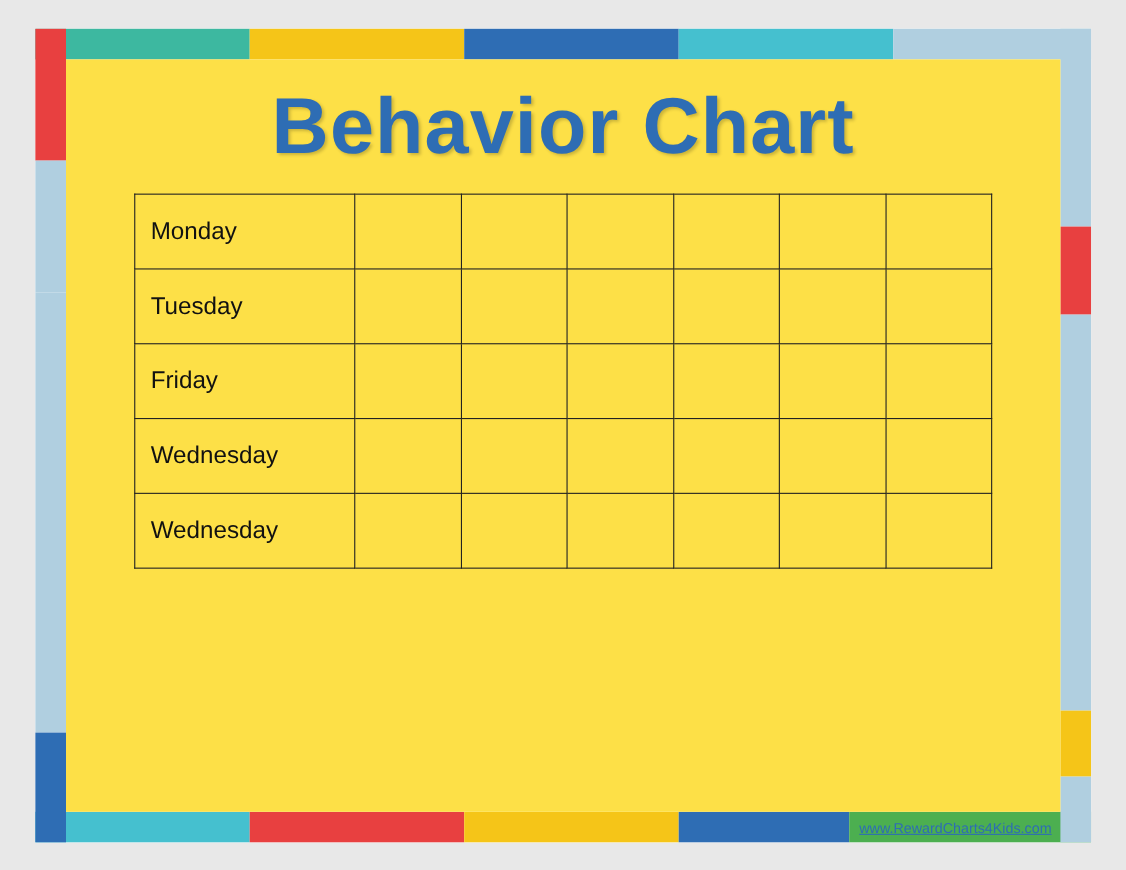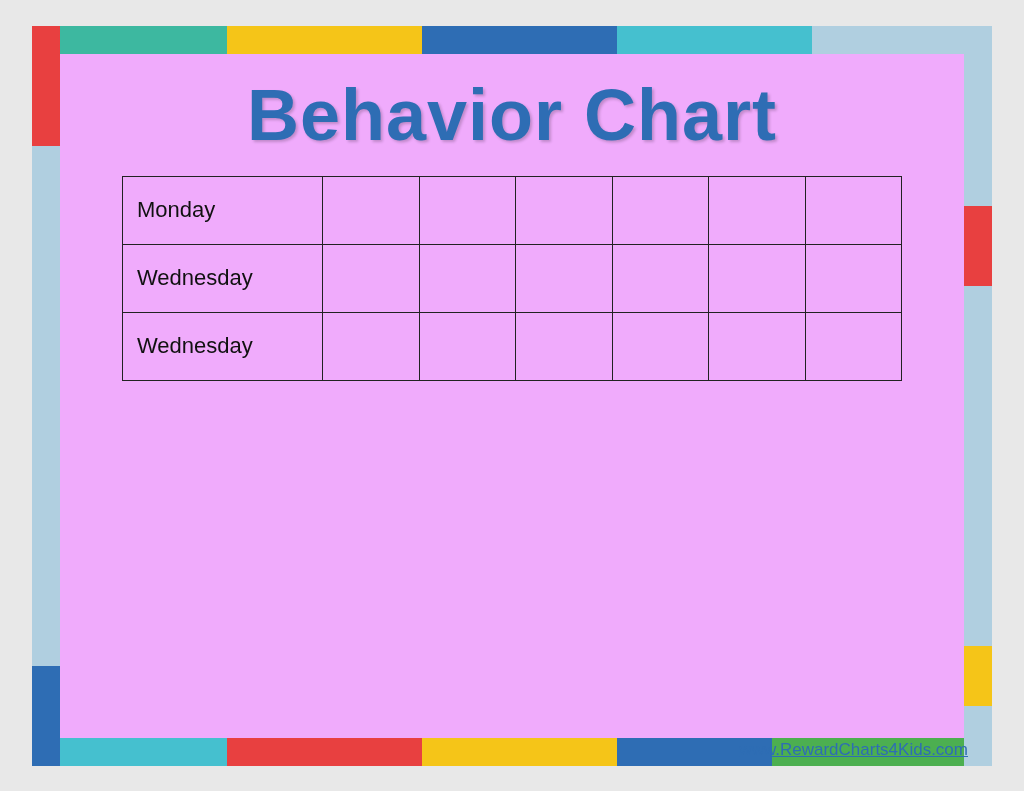--- a/index.html
+++ b/index.html
@@ -89,21 +89,21 @@
     .right-seg-3 { background: #b0cfe0; flex: 1; width: 100%; }
     .right-seg-4 { background: #f5c518; height: 60px; width: 100%; }
     .right-seg-5 { background: #b0cfe0; height: 60px; width: 100%; }
 
     .content {
       position: absolute;
       top: 28px;
       left: 28px;
       right: 28px;
       bottom: 28px;
-      background: #f0abfc;
+      background: #fde047;
       display: flex;
       flex-direction: column;
       align-items: center;
       padding: 20px 40px 20px 40px;
     }
 
     .title {
       font-size: 72px;
       font-weight: bold;
       color: #2e6db4;
@@ -135,22 +135,22 @@
       min-width: 200px;
     }
 
     .chart-table td.data-cell {
       width: 100px;
     }
 
     .watermark {
       position: absolute;
       bottom: 6px;
-      right: 24px;
-      font-size: 17px;
+      right: 36px;
+      font-size: 13px;
       color: #2e6db4;
       text-decoration: underline;
     }
   </style>
 </head>
 <body>
 
 <div class="page">
 
   <div class="border-top">
@@ -193,20 +193,38 @@
       <tr>
             <td class="day-label">Monday</td>
             <td class="data-cell"></td>
             <td class="data-cell"></td>
             <td class="data-cell"></td>
             <td class="data-cell"></td>
             <td class="data-cell"></td>
             <td class="data-cell"></td>
           </tr>
           <tr>
+            <td class="day-label">Tuesday</td>
+            <td class="data-cell"></td>
+            <td class="data-cell"></td>
+            <td class="data-cell"></td>
+            <td class="data-cell"></td>
+            <td class="data-cell"></td>
+            <td class="data-cell"></td>
+          </tr>
+          <tr>
+            <td class="day-label">Friday</td>
+            <td class="data-cell"></td>
+            <td class="data-cell"></td>
+            <td class="data-cell"></td>
+            <td class="data-cell"></td>
+            <td class="data-cell"></td>
+            <td class="data-cell"></td>
+          </tr>
+          <tr>
             <td class="day-label">Wednesday</td>
             <td class="data-cell"></td>
             <td class="data-cell"></td>
             <td class="data-cell"></td>
             <td class="data-cell"></td>
             <td class="data-cell"></td>
             <td class="data-cell"></td>
           </tr>
           <tr>
             <td class="day-label">Wednesday</td>

